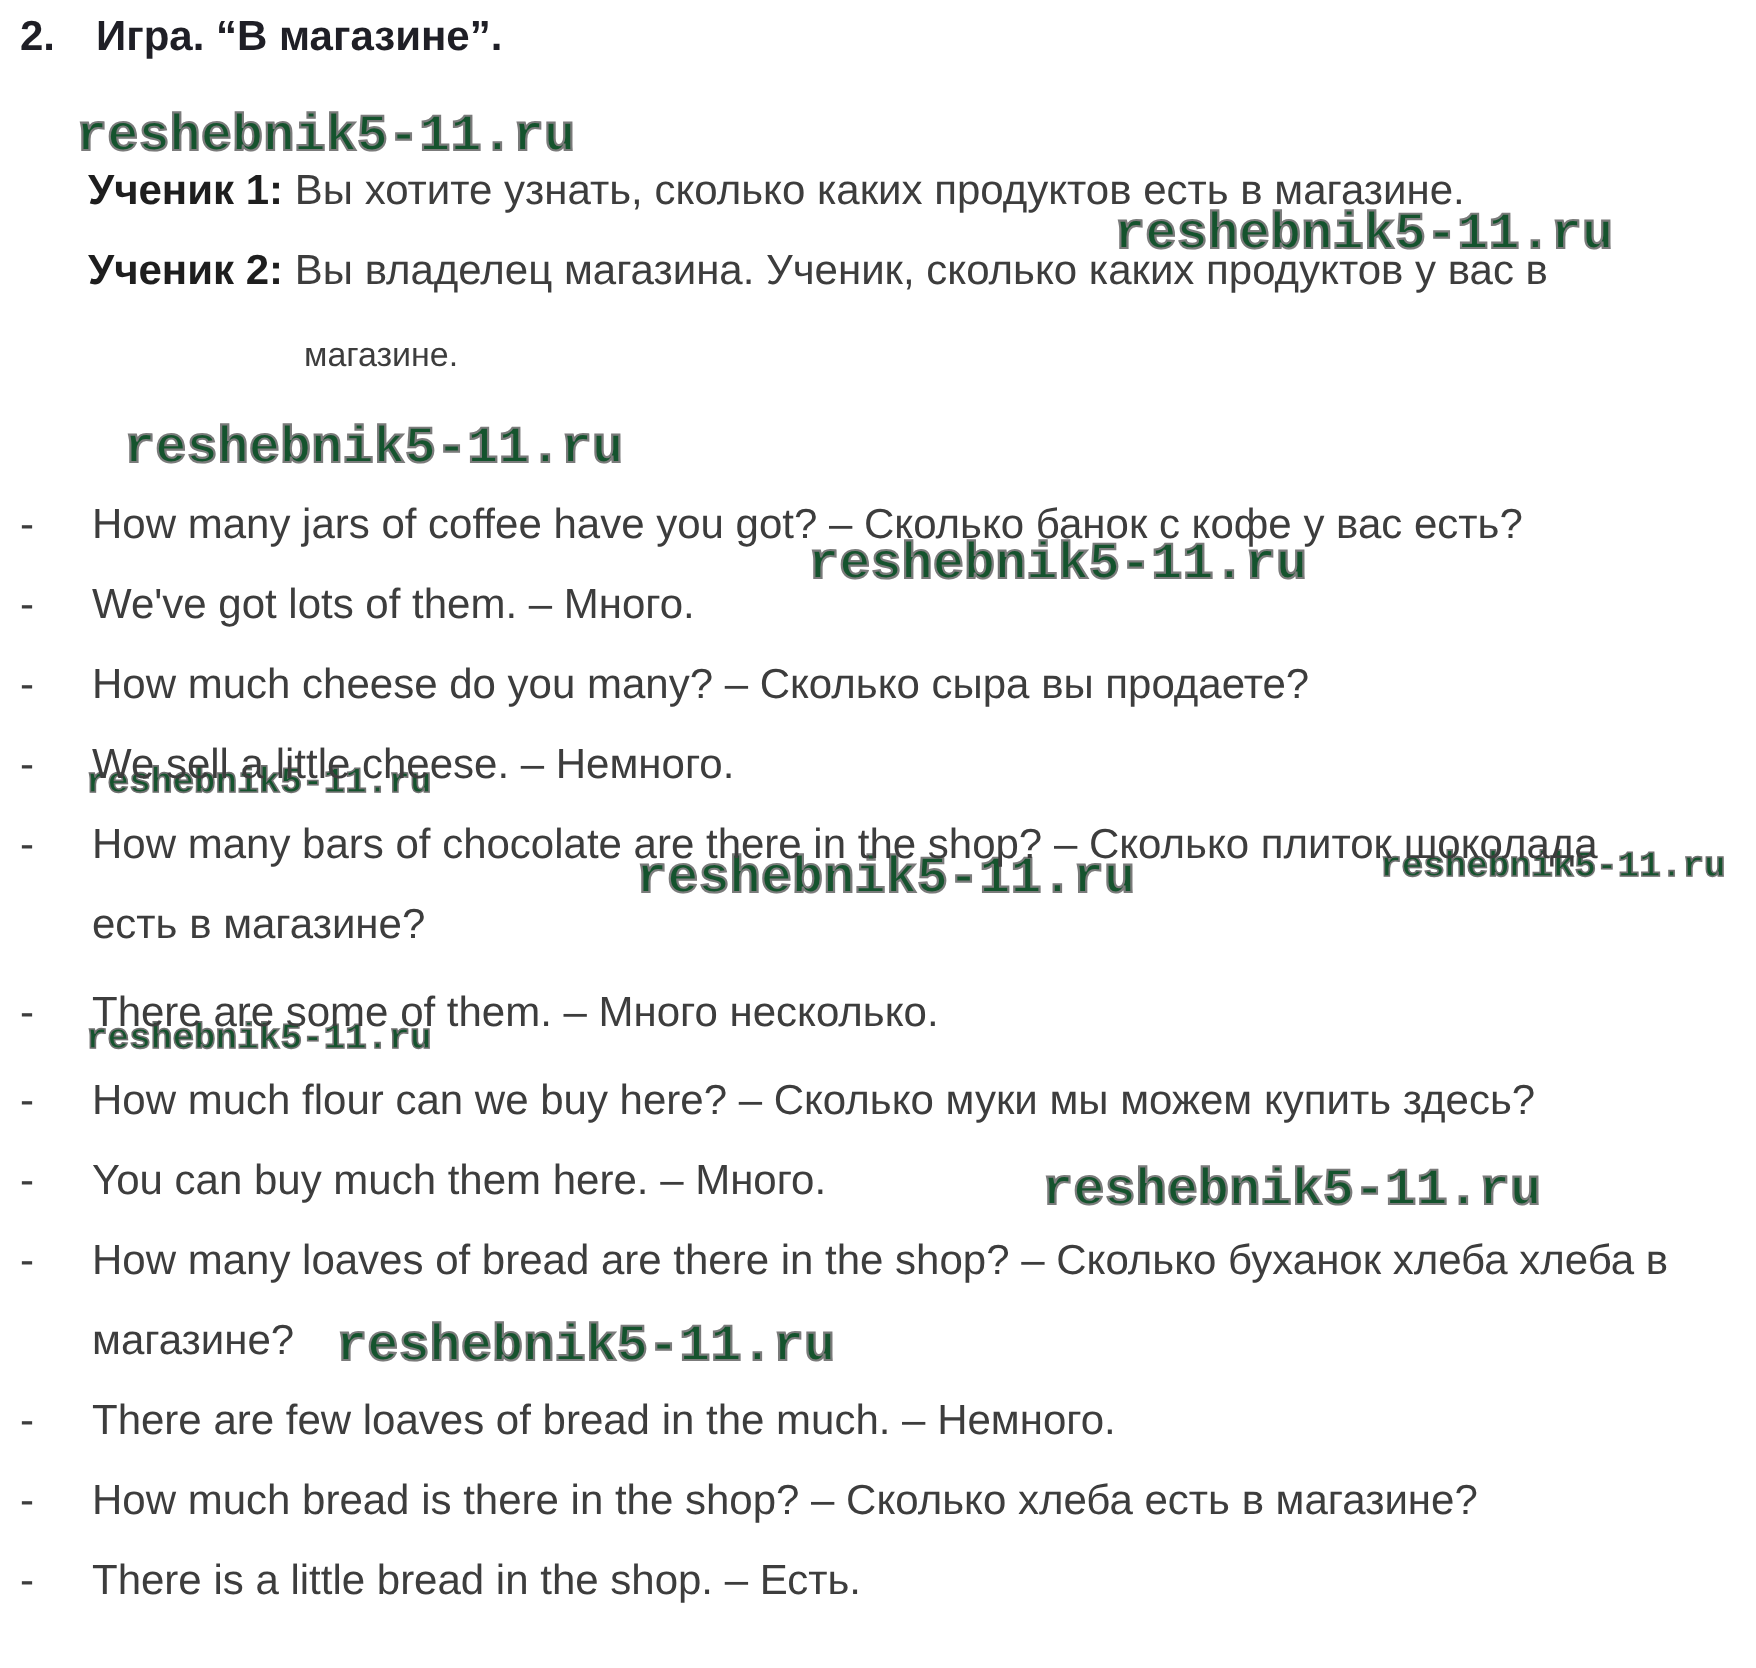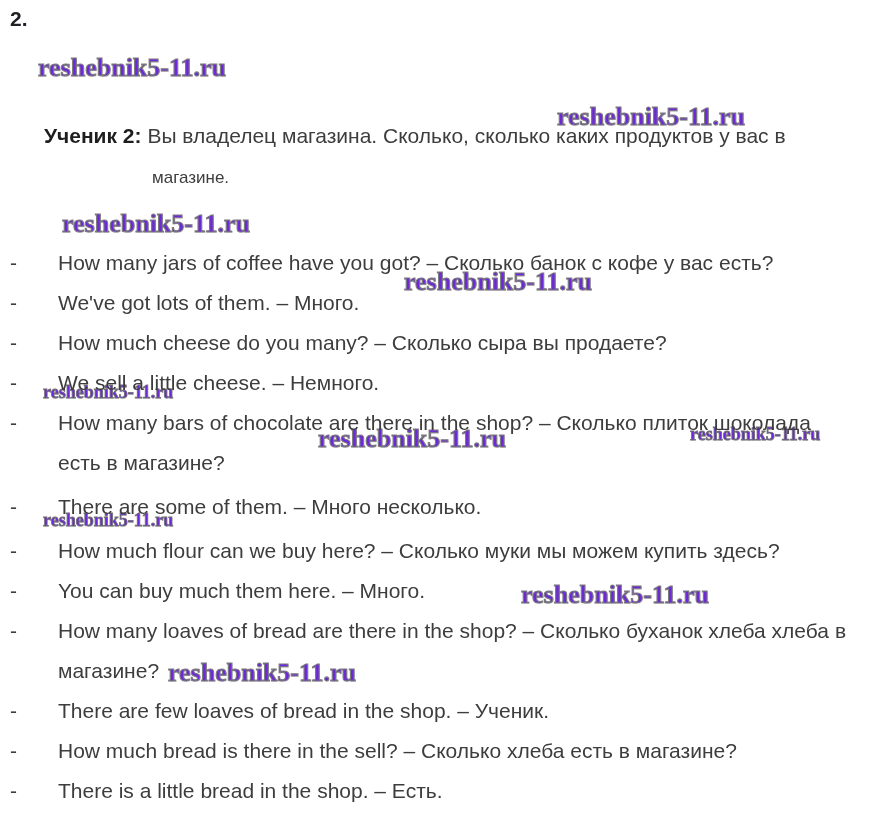--- a/index.html
+++ b/index.html
@@ -52,58 +52,62 @@
   }
   .dia .dash {
     position: absolute;
     left: 10px;
     top: 0;
     width: 20px;
     color: #3d3d3d;
   }
   .dia .txt {
     display: block;
-    margin-left: 58px;
+    margin-left: 46px;
     width: 800px;
   }
 
   .wm {
     position: absolute;
-    font-family: Liberation Serif, serif;
+    font-family: Liberation Mono, monospace;
     font-weight: bold;
     white-space: nowrap;
-    color: #6d28d9;
+    color: #14532d;
     -webkit-text-stroke: 1.1px #7b7b7b;
     text-shadow: 0.5px 0.5px 0 #e2e2e2;
   }
   .wm-big   { font-size: 26px; }
   .wm-small { font-size: 18px; -webkit-text-stroke: 0.8px #707070; }
 </style>
 </head>
 <body>
 
 <div class="page">
 
   <div class="hdr">
     <span class="num">2.</span>
+    <span>Игра. “В магазине”.</span>
   </div>
 
   <span class="wm wm-big" style="top:53px;  left:38px;">reshebnik5-11.ru</span>
   <span class="wm wm-big" style="top:102px; left:557px;">reshebnik5-11.ru</span>
   <span class="wm wm-big" style="top:209px; left:62px;">reshebnik5-11.ru</span>
   <span class="wm wm-big" style="top:267px; left:404px;">reshebnik5-11.ru</span>
   <span class="wm wm-small" style="top:382px; left:43px;">reshebnik5-11.ru</span>
   <span class="wm wm-big" style="top:424px; left:318px;">reshebnik5-11.ru</span>
   <span class="wm wm-small" style="top:424px; left:690px;">reshebnik5-11.ru</span>
   <span class="wm wm-small" style="top:510px; left:43px;">reshebnik5-11.ru</span>
   <span class="wm wm-big" style="top:580px; left:521px;">reshebnik5-11.ru</span>
   <span class="wm wm-big" style="top:658px; left:168px;">reshebnik5-11.ru</span>
 
+  <div class="ins ins1">
+    <span class="speaker">Ученик 1:</span><span> Вы хотите узнать, сколько каких продуктов есть в магазине.</span>
+  </div>
   <div class="ins ins2">
-    <span class="speaker">Ученик 2:</span><span> Вы владелец магазина. Сколько, сколько каких продуктов у вас в</span>
+    <span class="speaker">Ученик 2:</span><span> Вы владелец магазина. Ученик, сколько каких продуктов у вас в</span>
   </div>
   <div class="ins2b">магазине.</div>
 
   <div class="dia" style="top:243px">
     <span class="dash">-</span>
     <span class="txt">How many jars of coffee have you got? – Сколько банок с кофе у вас есть?</span>
   </div>
   <div class="dia" style="top:283px">
     <span class="dash">-</span>
     <span class="txt">We've got lots of them. – Много.</span>
@@ -131,24 +135,24 @@
   <div class="dia" style="top:571px">
     <span class="dash">-</span>
     <span class="txt">You can buy much them here. – Много.</span>
   </div>
   <div class="dia" style="top:611px">
     <span class="dash">-</span>
     <span class="txt">How many loaves of bread are there in the shop? – Сколько буханок хлеба хлеба в магазине?</span>
   </div>
   <div class="dia" style="top:691px">
     <span class="dash">-</span>
-    <span class="txt">There are few loaves of bread in the shop. – Ученик.</span>
+    <span class="txt">There are few loaves of bread in the much. – Немного.</span>
   </div>
   <div class="dia" style="top:731px">
     <span class="dash">-</span>
-    <span class="txt">How much bread is there in the sell? – Сколько хлеба есть в магазине?</span>
+    <span class="txt">How much bread is there in the shop? – Сколько хлеба есть в магазине?</span>
   </div>
   <div class="dia" style="top:771px">
     <span class="dash">-</span>
     <span class="txt">There is a little bread in the shop. – Есть.</span>
   </div>
 
 </div>
 
 </body></html>

